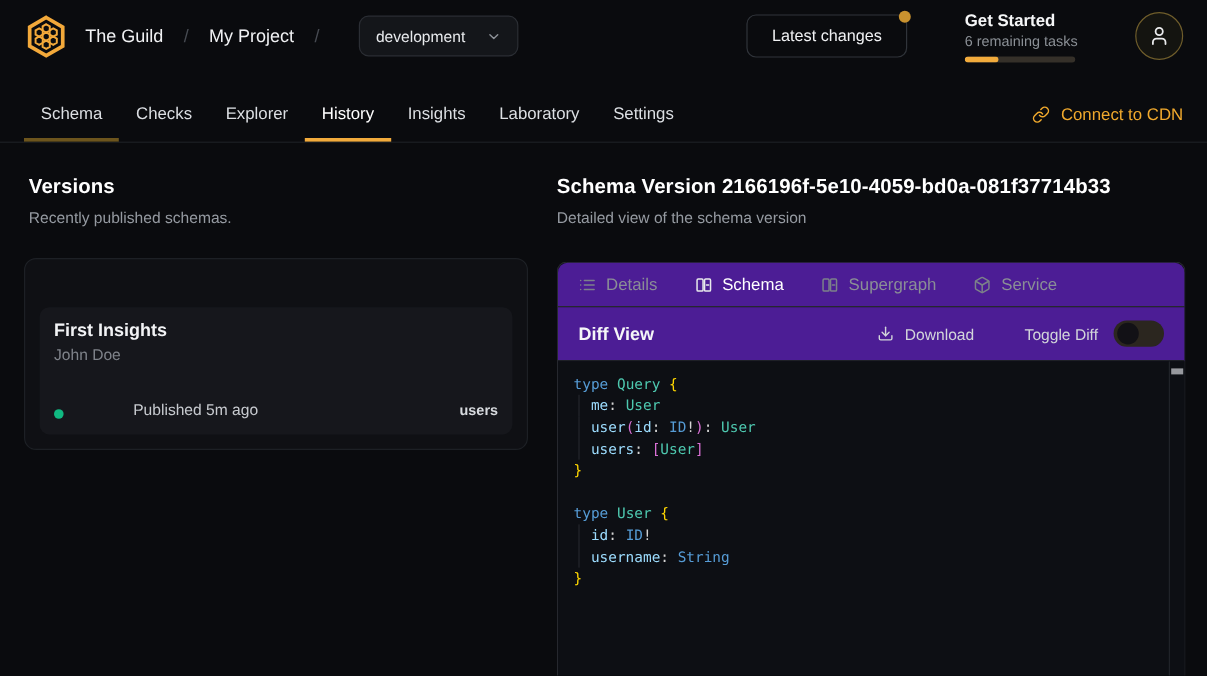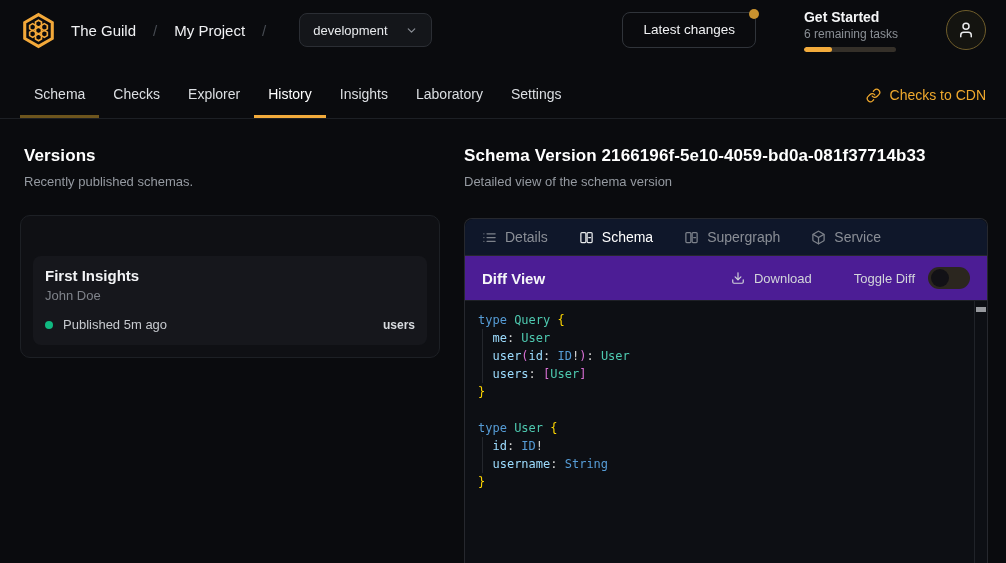--- a/index.html
+++ b/index.html
@@ -57,29 +57,29 @@
   .col-right { flex:1; margin-right:18px; min-width:0; }
   .sec-title { font-size:17px; font-weight:700; color:#fff; letter-spacing:.1px; }
   .sec-sub { margin-top:8px; font-size:13px; color:#959aa1; }
 
   
   .versions-card { margin-top:26px; margin-left:-4px; background:#0f1014;
     border:1px solid #1d2025; border-radius:10px; padding:40px 12px 12px; }
   .version-item { background:#16171c; border-radius:8px; padding:11px 12px 13px; cursor:pointer; }
   .vi-name { font-size:15px; font-weight:600; color:#f2f3f5; }
   .vi-author { margin-top:4px; font-size:13px; color:#7f838a; }
-  .vi-row { margin-top:14px; display:flex; align-items:center; }
+  .vi-row { margin-top:31px; display:flex; align-items:flex-end;gap:48px; }
   .vi-dot { width:8px; height:8px; border-radius:50%; background:var(--status-green); margin-right:10px; }
   .vi-status { font-size:13px; color:#c7cacf; }
   .vi-service { margin-left:auto; font-size:12px; font-weight:700; color:#d8dbdf; }
 
   
   .detail-box { margin-top:29px; border:1px solid #26282e; border-bottom:none;
     border-radius:8px 8px 0 0; }
-  .detail-tabs { height:37px; background:#0f172a; border-bottom:1px solid #26282e;
+  .detail-tabs { height:37px; background:#4c1d95; border-bottom:1px solid #26282e;
     border-radius:8px 8px 0 0; display:flex; align-items:center; padding:0 17px; gap:31px; }
   .dtab { display:flex; align-items:center; gap:8px; font-size:14px; color:#8a8e96; cursor:pointer; }
   .dtab .dtab-icon { color:#7c818a; }
   .dtab.active { color:#fff; }
   .dtab.active .dtab-icon { color:#e8eaec; }
 
   .diff-row { height:45px; display:flex; align-items:center; padding:0 17px;
     background:#4c1d95; border-bottom:1px solid #1e2026; }
   .diff-title { font-size:15px; font-weight:700; color:#f5f6f8; }
   .diff-actions { margin-left:auto; display:flex; align-items:center;text-align:center; }
@@ -176,21 +176,21 @@
       <div class="nav-tab">Laboratory</div>
       <div class="nav-tab">Settings</div>
     </div>
   <div class="cdn-link">
     <span>
       <svg width="15" height="15" viewBox="0 0 24 24" fill="none" stroke="currentColor" stroke-width="2" stroke-linecap="round" stroke-linejoin="round">
           <path d="M10 13a5 5 0 0 0 7.54.54l3-3a5 5 0 0 0-7.07-7.07l-1.72 1.71"></path>
           <path d="M14 11a5 5 0 0 0-7.54-.54l-3 3a5 5 0 0 0 7.07 7.07l1.71-1.71"></path>
         </svg>
     </span>
-    <span>Checks to CDN</span>
+    <span>Connect to CDN</span>
   </div>
 </div>
 
 <div class="main">
 
   <div class="col-left">
     <div class="sec-title">Versions</div>
     <div class="sec-sub">Recently published schemas.</div>
     <div class="versions-card" id="versions-list">
         <div class="version-item">

